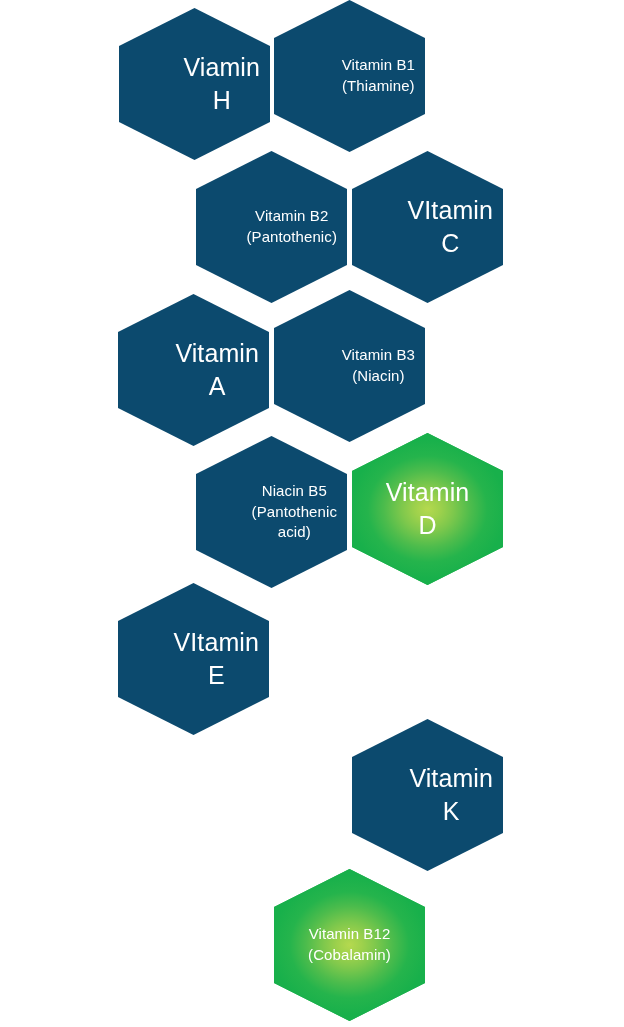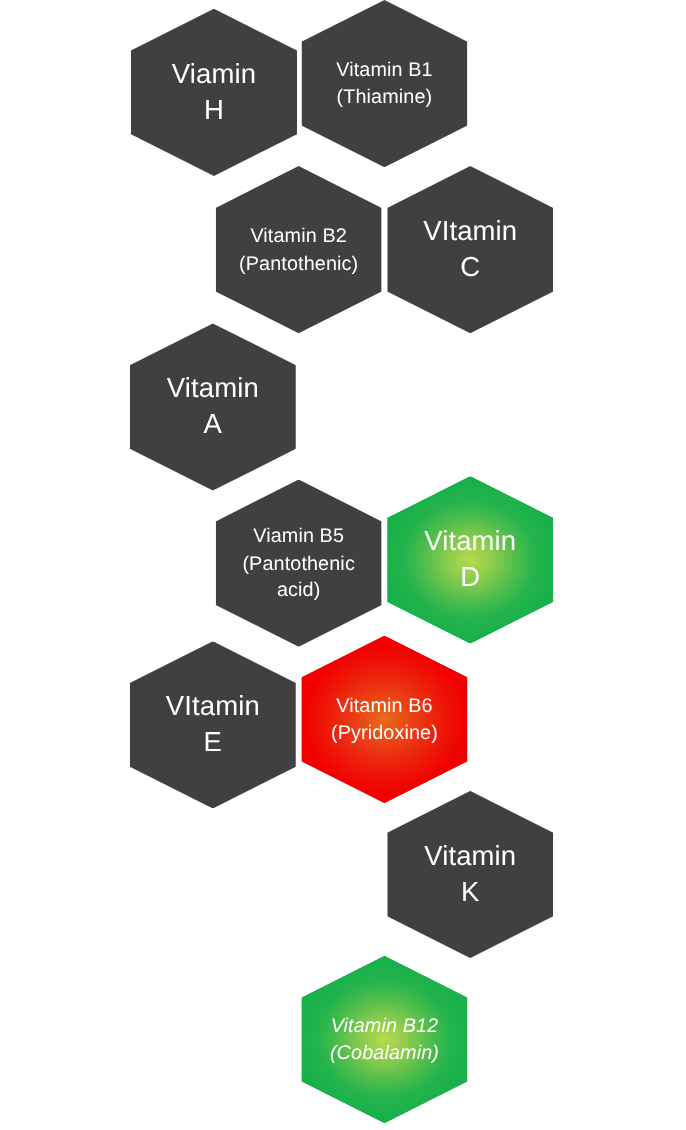--- a/index.html
+++ b/index.html
@@ -44,27 +44,28 @@
     white-space: pre-line;
     letter-spacing: 0.1px;
   }
 
   .size-large .hex-label {
     font-size: 25px;
     line-height: 1.34;
   }
 
   .size-small .hex-label {
-    font-size: 18px;
+    font-size: 15px;
     line-height: 1.38;
   }
 
   
   .fill-blue {
-    background: #404040;
+    background: #0c4a6e;
+    justify-content: flex-end;
   }
 
   .fill-green {
     background:
       radial-gradient(ellipse 52% 46% at 50% 50%,
         #b5d94f 0%,
         #9ed14c 16%,
         #7ec84c 33%,
         #4dbc4c 55%,
         #25b44c 76%,
@@ -107,46 +108,46 @@
   <div class="hex fill-blue size-large" style="left:352px; top:151px;">
     <span class="hex-label">VItamin
 C</span>
   </div>
 
   <div class="hex fill-blue size-large" style="left:118px; top:294px;">
     <span class="hex-label">Vitamin
 A</span>
   </div>
 
+  <div class="hex fill-blue size-small" style="left:274px; top:290px;">
+    <span class="hex-label">Vitamin B3
+(Niacin)</span>
+  </div>
 
   <div class="hex fill-blue size-small" style="left:196px; top:436px;">
-    <span class="hex-label">Viamin B5
+    <span class="hex-label">Niacin B5
 (Pantothenic
 acid)</span>
   </div>
 
   <div class="hex fill-green size-large" style="left:352px; top:433px;">
     <span class="hex-label">Vitamin
 D</span>
   </div>
 
   <div class="hex fill-blue size-large" style="left:118px; top:583px;">
     <span class="hex-label">VItamin
 E</span>
   </div>
 
-  <div class="hex fill-red size-small" style="left:274px; top:578px;">
-    <span class="hex-label">Vitamin B6
-(Pyridoxine)</span>
-  </div>
 
 
   <div class="hex fill-blue size-large" style="left:352px; top:719px;">
     <span class="hex-label">Vitamin
 K</span>
   </div>
 
-  <div class="hex fill-green size-small" style="left:274px; top:869px;font-style:italic;">
+  <div class="hex fill-green size-small" style="left:274px; top:869px;">
     <span class="hex-label">Vitamin B12
 (Cobalamin)</span>
   </div>
 
 </div>
 
 </body></html>

